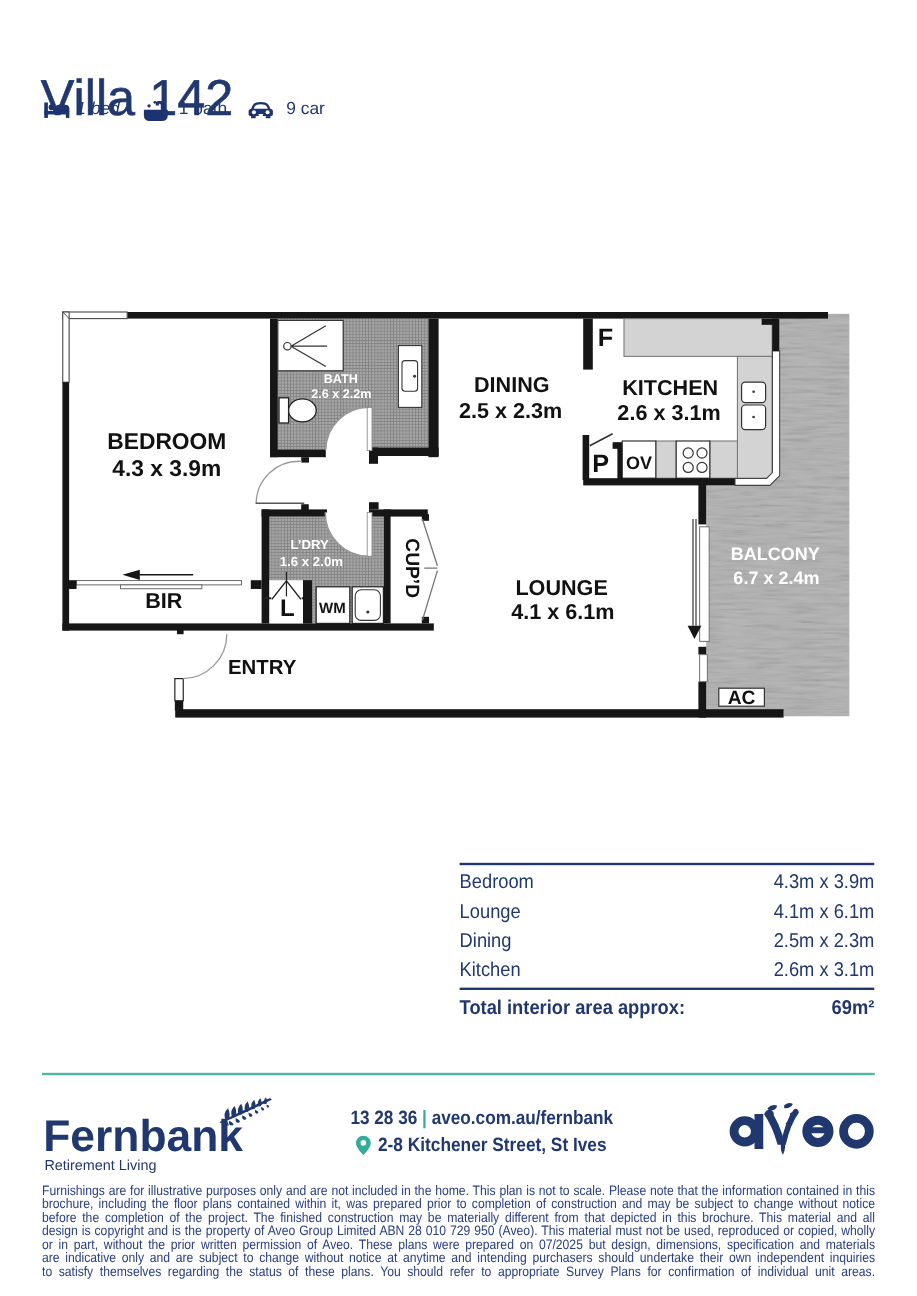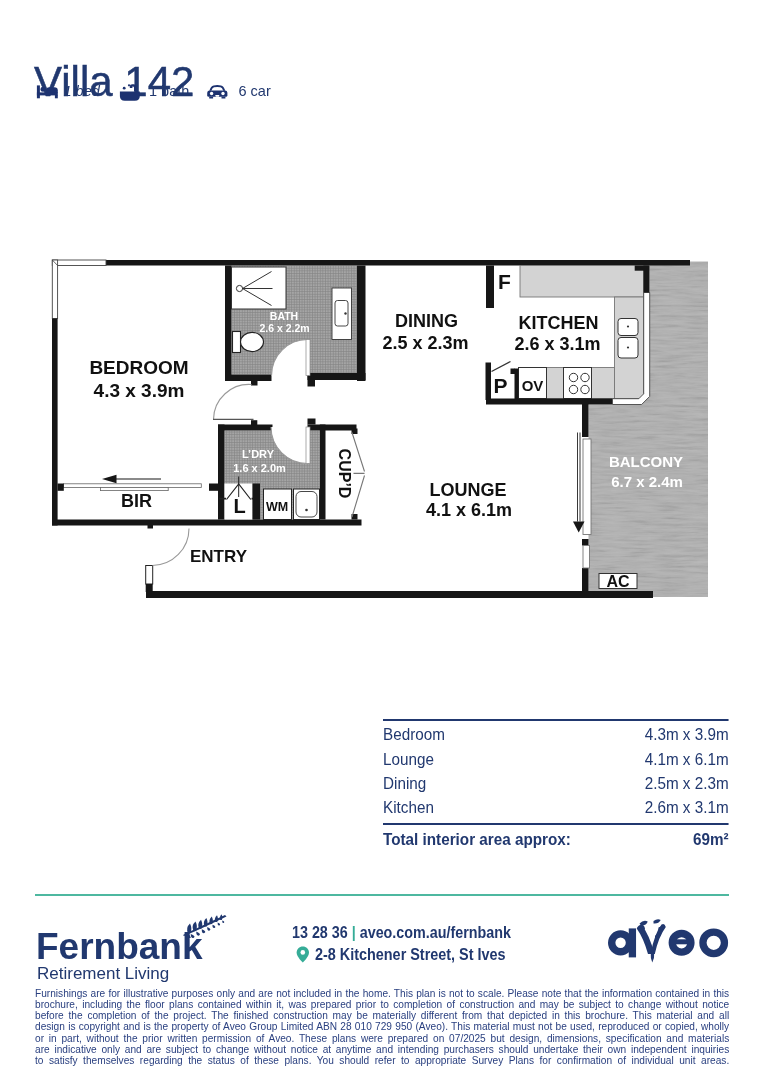--- a/index.html
+++ b/index.html
@@ -37,21 +37,21 @@
       <rect x="221.5" y="96.7" width="3.9" height="1.8"></rect>
     </g>
     <g fill="#fff">
       <circle cx="211.6" cy="93.5" r="1.7"></circle>
       <circle cx="223" cy="93.5" r="1.7"></circle>
       <path d="M215.2 94.9 L219.4 94.9 L218.8 96.7 L215.8 96.7 Z"></path>
     </g>
   </svg>
   <span class="abs navy" style="left:63.5px;top:84px;font-size:14.5px;line-height:1;font-style:italic;">1 bed</span>
   <span class="abs navy" style="left:149px;top:84px;font-size:14.5px;line-height:1;text-align:center;">1 bath</span>
-  <span class="abs navy" style="left:238.5px;top:84px;font-size:14.5px;line-height:1;">6 car</span>
+  <span class="abs navy" style="left:238.5px;top:84px;font-size:14.5px;line-height:1;">9 car</span>
 </div>
 
 <svg class="abs" style="left:0;top:240px;" width="764" height="370" viewBox="0 240 764 370">
 <defs>
   <pattern id="hatch" width="2.6" height="2.6" patternUnits="userSpaceOnUse">
     <rect width="2.6" height="2.6" fill="#a5a5a5"></rect>
     <path d="M0 0.35 H2.6 M0.35 0 V2.6" stroke="#848484" stroke-width="0.7"></path>
   </pattern>
   <filter id="concf" x="0" y="0" width="100%" height="100%">
     <feTurbulence type="fractalNoise" baseFrequency="0.035 0.38" numOctaves="4" seed="17" result="t"></feTurbulence>
@@ -333,21 +333,21 @@
       <path d="M15.3 19.6 Q 20.8 22 18 23.6 Q 15 24.2 15.3 19.6 Z"></path>
       <path d="M20.8 17.3 Q 26 19.5 23.4 21.1 Q 20.5 21.7 20.8 17.3 Z"></path>
       <path d="M26.2 15 Q 31 17 28.6 18.6 Q 26 19.2 26.2 15 Z"></path>
       <path d="M31.5 12.8 Q 35.8 14.5 33.6 16 Q 31.2 16.6 31.5 12.8 Z"></path>
       <path d="M36.6 10.6 Q 40.4 12 38.5 13.4 Q 36.4 14 36.6 10.6 Z"></path>
       <path d="M41.2 8.5 Q 44.4 9.7 42.7 11 Q 41 11.5 41.2 8.5 Z"></path>
     </g>
   </g>
 </svg>
 
-<div class="abs navy" style="left:37px;top:964px;font-size:17px;text-align:center;">Retirement Living</div>
+<div class="abs navy" style="left:37px;top:964px;font-size:12px;text-align:center;">Retirement Living</div>
 
 <div class="abs navy" style="left:291.5px;top:925px;font-size:16px;font-weight:bold;line-height:1;transform:scaleX(0.895);transform-origin:left top;white-space:nowrap;">13 28 36 <span style="color:#35ac97;">|</span> aveo.com.au/fernbank</div>
 
 <svg class="abs" style="left:296px;top:946px;" width="14" height="17" viewBox="0 0 14 17">
   <path d="M6.8 0.4 C 10.3 0.4 13 3.1 13 6.6 C 13 11 6.8 16.6 6.8 16.6 C 6.8 16.6 0.6 11 0.6 6.6 C 0.6 3.1 3.3 0.4 6.8 0.4 Z" fill="#35ac97"></path>
   <circle cx="6.8" cy="6.4" r="2.3" fill="#fff"></circle>
 </svg>
 
 <div class="abs navy" style="left:314.5px;top:946.5px;font-size:16px;font-weight:bold;line-height:1;transform:scaleX(0.9);transform-origin:left top;white-space:nowrap;">2-8 Kitchener Street, St Ives</div>
 

